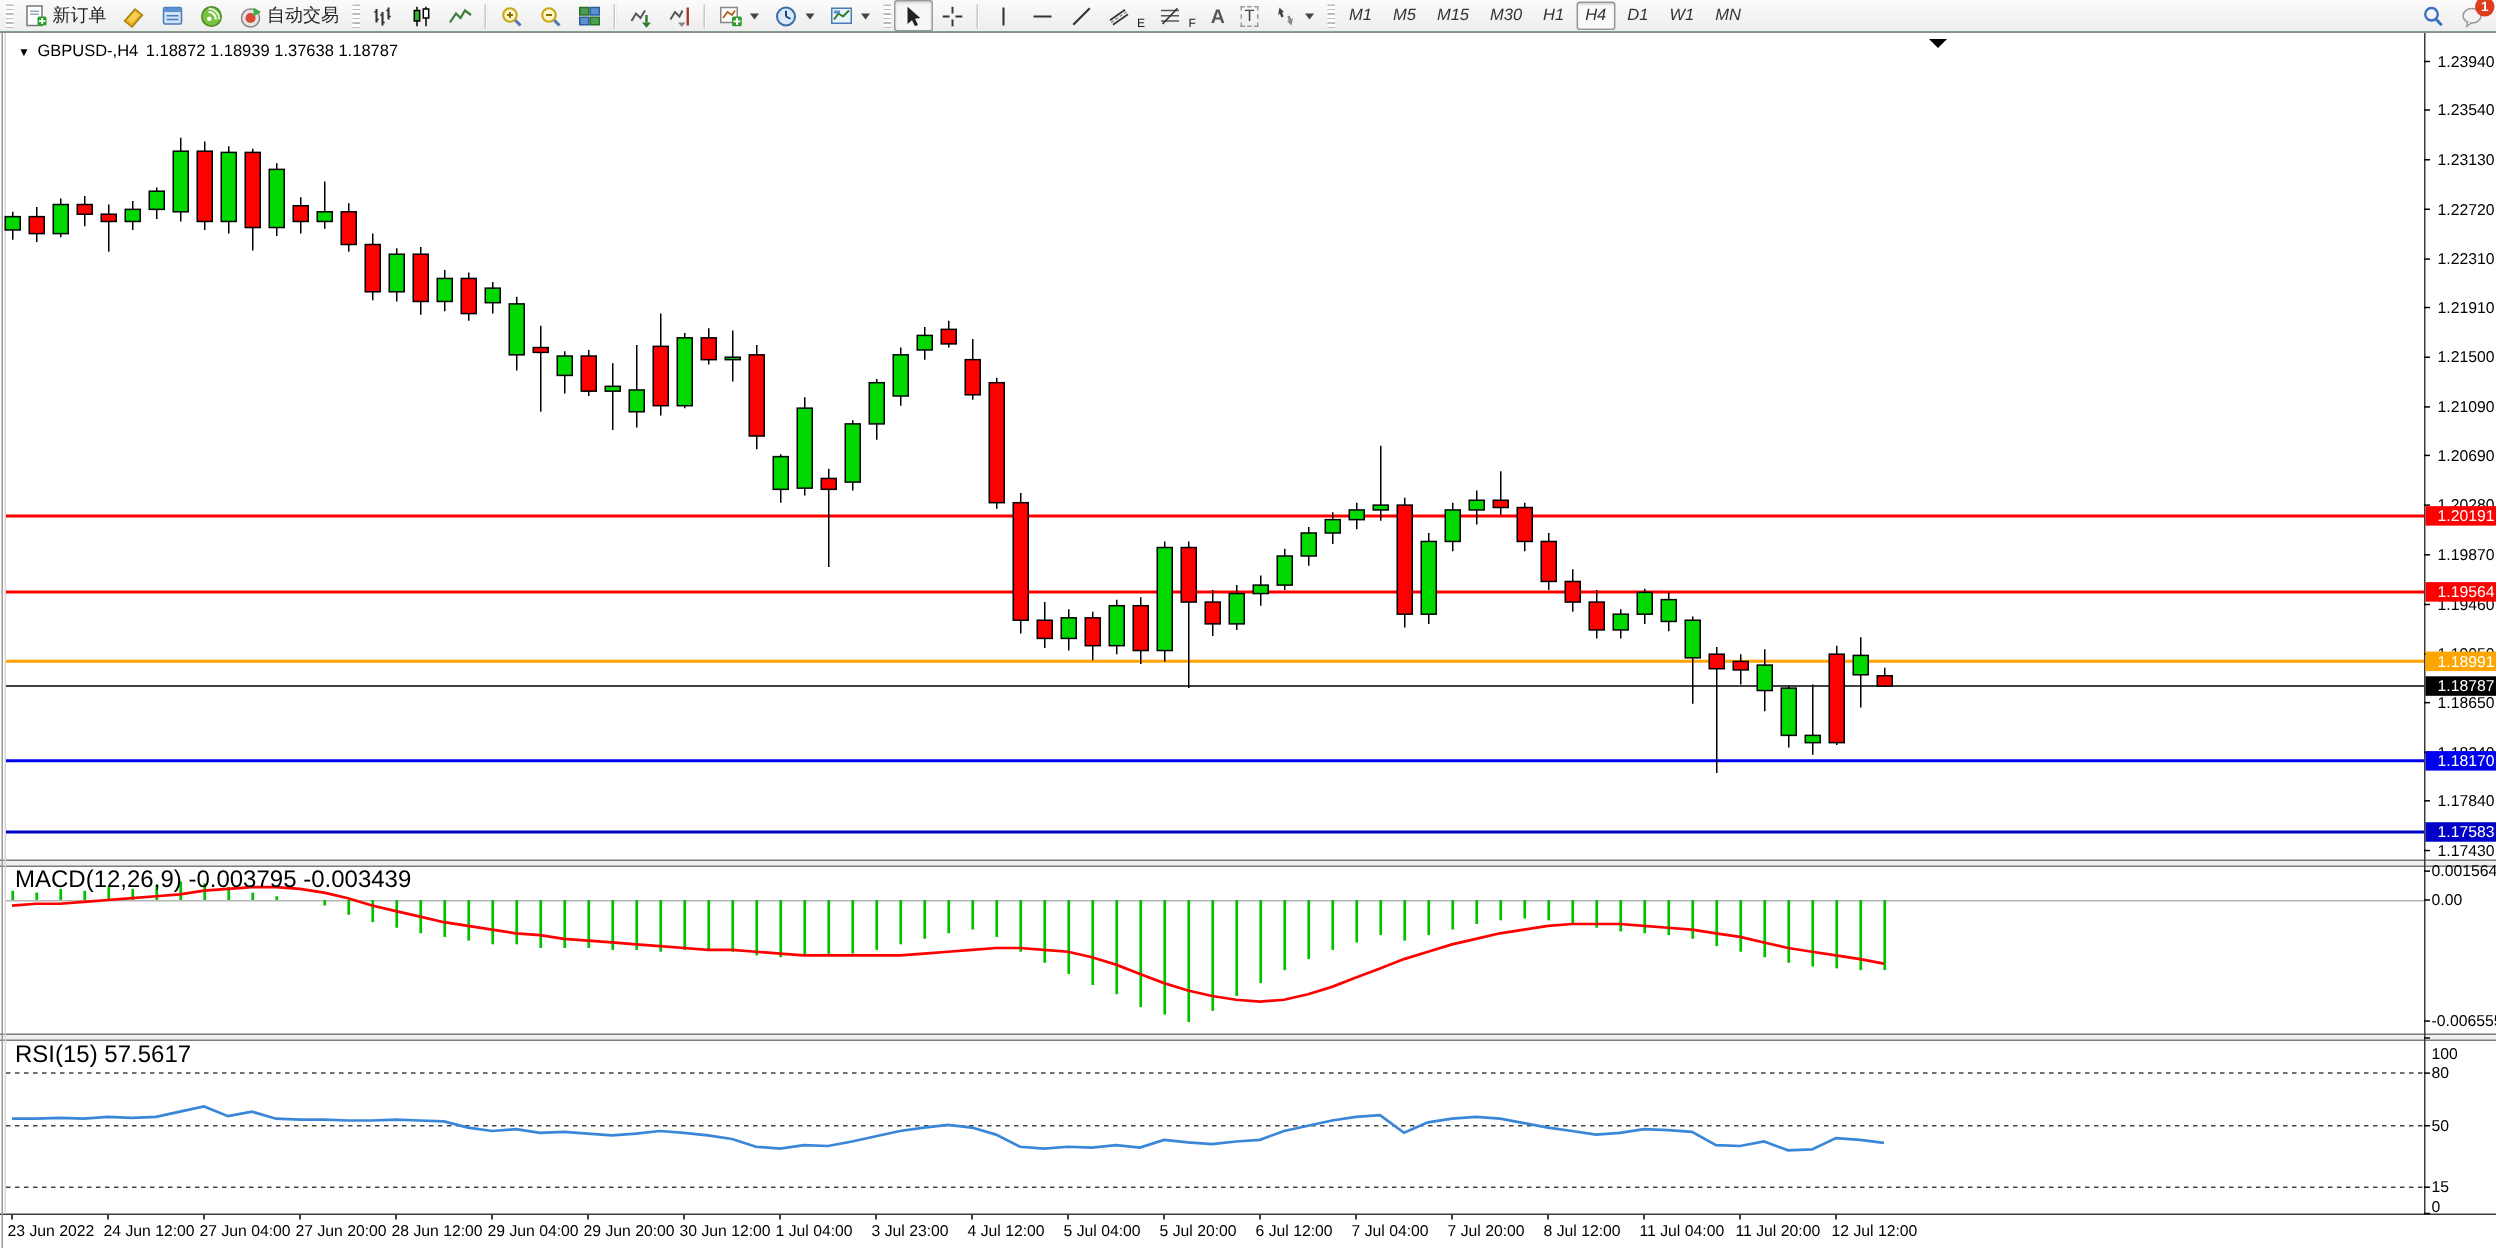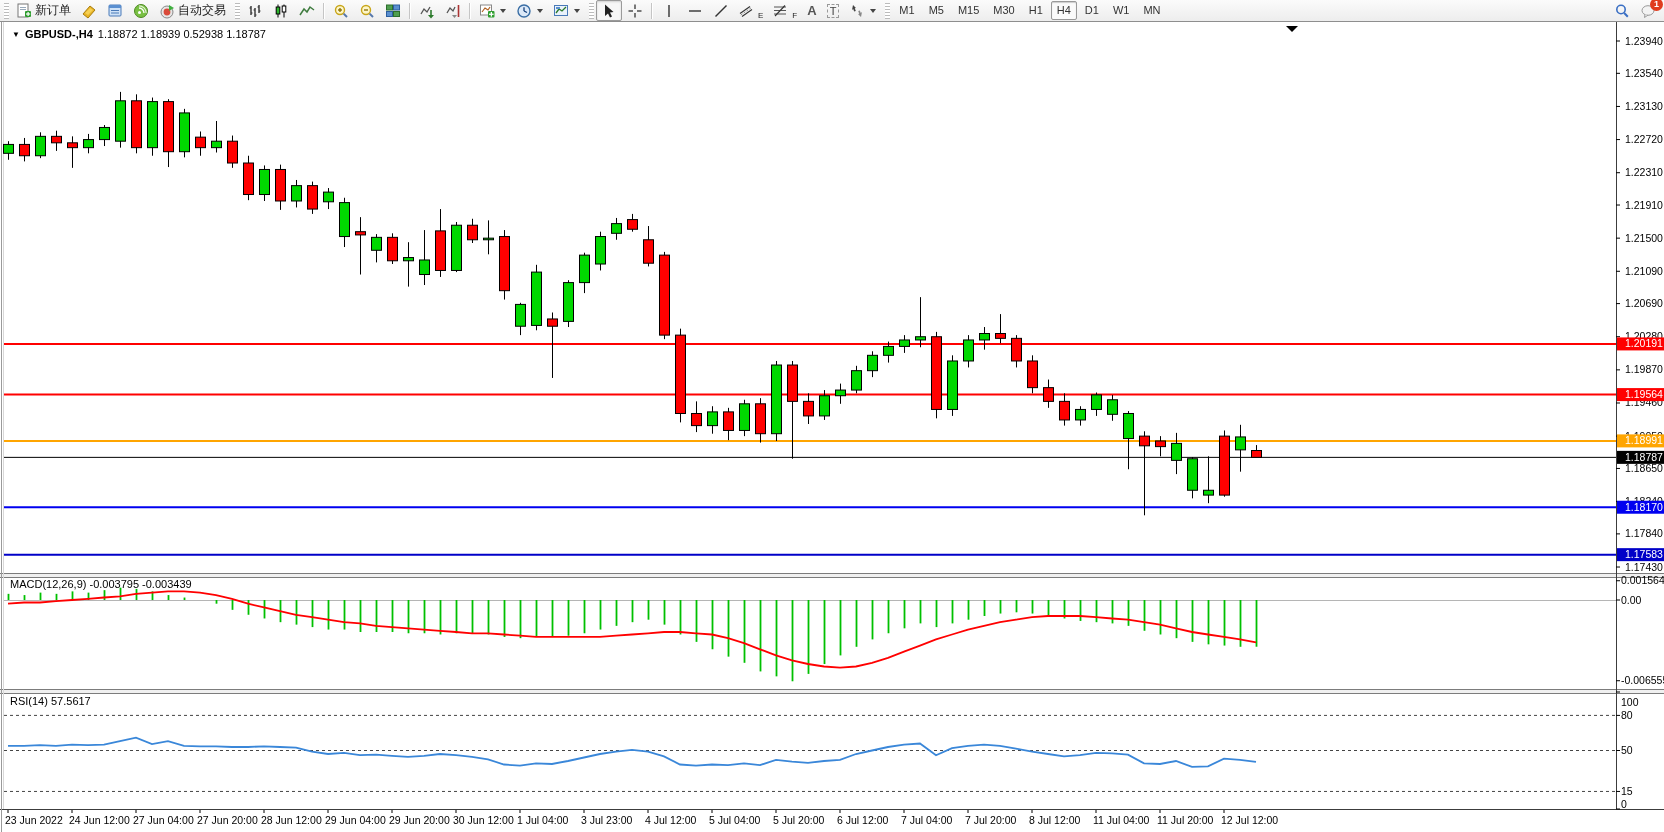--- a/index.html
+++ b/index.html
@@ -6,32 +6,32 @@
     font-family:"Liberation Sans",sans-serif;-webkit-font-smoothing:antialiased;}
   #app{position:relative;width:1664px;height:832px;background:#f0f0f0;}
   
   #toolbar{position:absolute;left:0;top:0;width:1664px;height:21px;background:linear-gradient(#fbfbfb,#ededed);
     border-bottom:1px solid #c9c9c9;display:flex;align-items:center;font-size:12px;color:#222;white-space:nowrap;}
   .tb-btn{display:inline-flex;align-items:center;gap:3px;height:19px;padding:0 4px;border:1px solid transparent;border-radius:2px;cursor:default;}
   .tb-btn.active{border:1px solid #9a9a9a;background:#f7f7f7;box-shadow:inset 0 1px 2px rgba(0,0,0,.15);}
   .tb-sep{width:1px;height:16px;background:#c5c5c5;border-right:1px solid #fff;margin:0 3px;}
   .tb-grip{width:5px;height:16px;margin:0 2px 0 4px;background:repeating-linear-gradient(#bbb 0 1px,#fff 1px 3px);}
   .caret{width:0;height:0;border-left:3px solid transparent;border-right:3px solid transparent;border-top:4px solid #444;margin-left:2px;}
-  .tf-btn{display:inline-block;height:17px;line-height:17px;padding:0 5px;margin:0 1px;font-size:11px;color:#333;border:1px solid transparent;border-radius:2px;}
+  .tf-btn{display:inline-block;height:17px;line-height:17px;padding:0 5px;margin:0 1px;font-size:11px;color:#333;border:1px solid transparent;border-radius:2px;font-style:italic;}
   .tf-btn.active{border:1px solid #999;background:#fafafa;box-shadow:inset 0 1px 1px rgba(0,0,0,.18);}
   .tb-right{margin-left:auto;display:flex;align-items:center;padding-right:8px;gap:10px;}
   .badge{position:absolute;right:-7px;top:-5px;background:#e03c1e;color:#fff;border-radius:50%;width:13px;height:13px;
     font-size:9px;line-height:13px;text-align:center;font-weight:bold;}
   .icon16{width:16px;height:16px;display:inline-block;vertical-align:middle;}
   
   #chartwin{position:absolute;left:0;top:21px;width:1664px;height:811px;background:#15803d;border-top:1px solid #8e8e8e;}
   #chartsvg{position:absolute;left:0;top:0;}
   #chart-title{position:absolute;left:12px;top:6px;font-size:11px;color:#000;display:flex;align-items:center;gap:5px;}
   #chart-title .dd{font-size:8px;color:#000;}
-  .ind-label{position:absolute;font-size:11px;color:#000;left:10px;}
+  .ind-label{position:absolute;font-size:16px;color:#000;left:10px;}
   #macd-label{top:556px;}
   #rsi-label{top:673px;}
 </style>
 </head>
 <body>
 
 <div id="app">
 
   <div id="toolbar">
     <span class="tb-grip"></span>
@@ -647,26 +647,26 @@
           <text x="1093" y="802" font-family="Liberation Sans, sans-serif" font-size="10.5" fill="#000">11 Jul 04:00</text>
           <line x1="1160" y1="788" x2="1160" y2="791" stroke="#000"></line>
           <text x="1157" y="802" font-family="Liberation Sans, sans-serif" font-size="10.5" fill="#000">11 Jul 20:00</text>
           <line x1="1224" y1="788" x2="1224" y2="791" stroke="#000"></line>
           <text x="1221" y="802" font-family="Liberation Sans, sans-serif" font-size="10.5" fill="#000">12 Jul 12:00</text>
         </g>
       </svg>
 
     <div id="chart-title">
       <span class="dd">▼</span>
-      <span style="font-weight:bold;">GBPUSD-,H4</span>
-      <span>1.18872 1.18939 0.52938 1.18787</span>
+      <span style="font-weight:normal;">GBPUSD-,H4</span>
+      <span>1.18872 1.18939 1.37638 1.18787</span>
     </div>
 
     <div class="ind-label" id="macd-label">
       <span>MACD(12,26,9)</span>
       <span>-0.003795 -0.003439</span>
     </div>
     <div class="ind-label" id="rsi-label">
-      <span>RSI(14)</span>
+      <span>RSI(15)</span>
       <span>57.5617</span>
     </div>
   </div>
 </div>
 
 </body></html>

